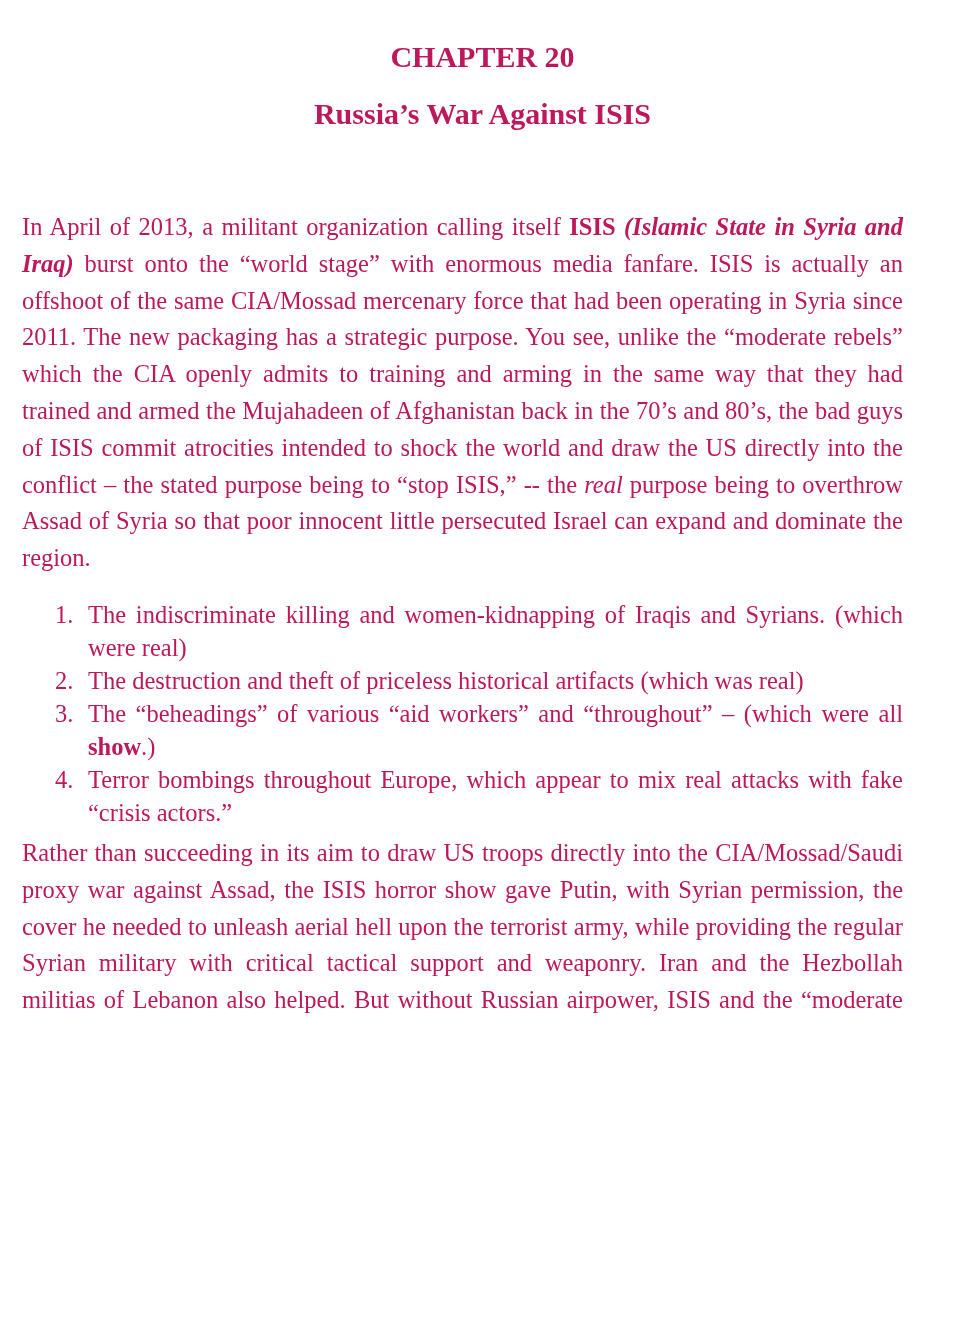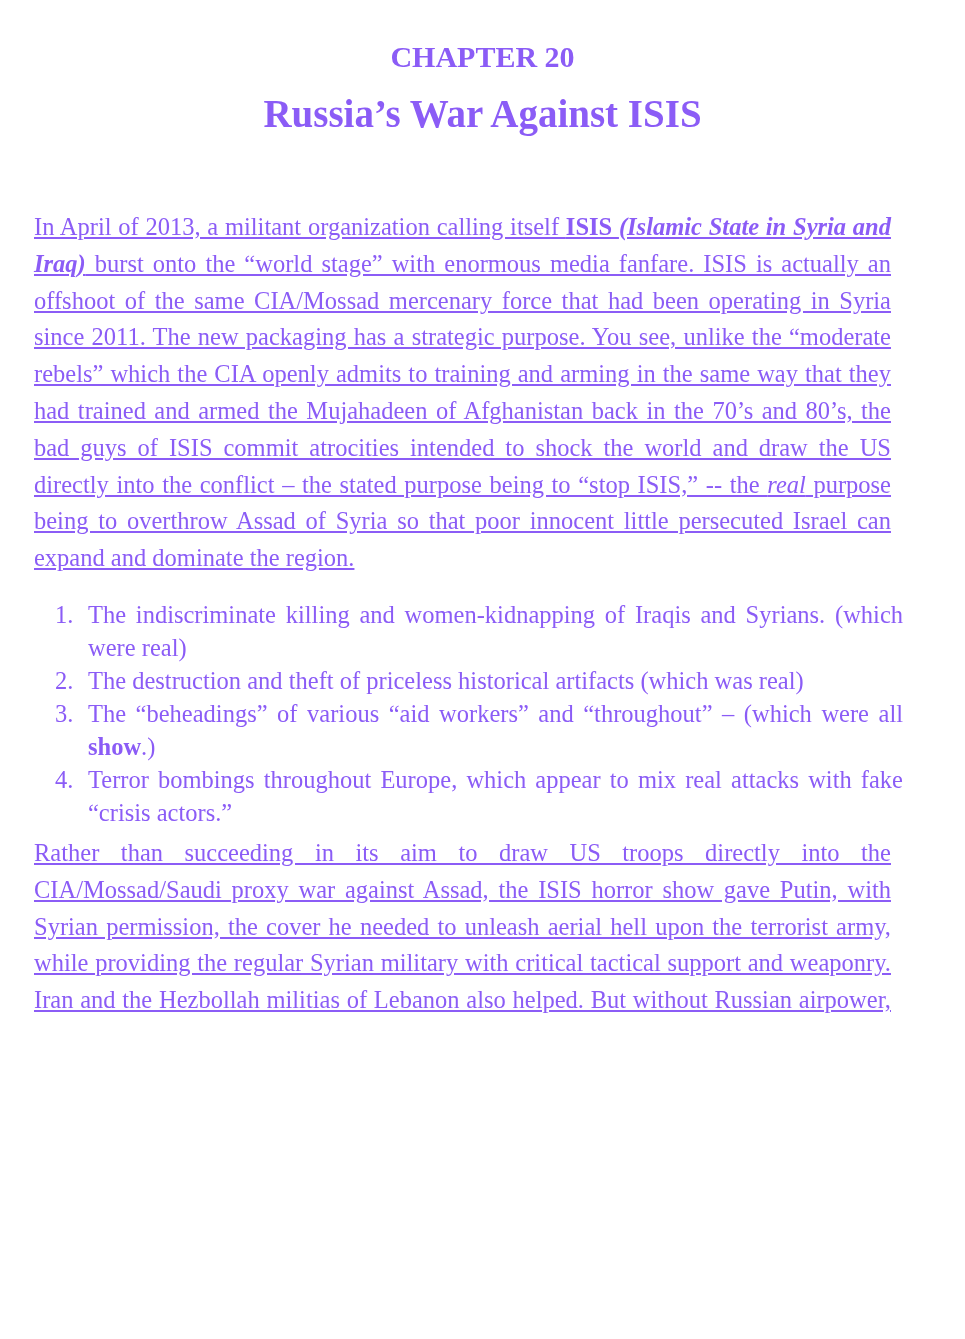--- a/index.html
+++ b/index.html
@@ -5,48 +5,47 @@
   html, body {
     margin: 0;
     padding: 0;
     background: #ffffff;
   }
   .page {
     position: relative;
     width: 965px;
     height: 1015px;
     background: #ffffff;
-    color: #8b5cf6;
+    color: #be185d;
     font-family: "Liberation Serif", "DejaVu Serif", serif;
     overflow: hidden;
   }
   .chapter-label {
     margin-top: 39px;
     font-size: 30px;
     line-height: 36px;
     font-weight: bold;
     text-align: center;
   }
   .title {
     margin-top: 21px;
-    font-size: 39px;
+    font-size: 30px;
     line-height: 36px;
     font-weight: bold;
     text-align: center;
   }
   .content {
     padding-left: 22px;
     padding-right: 62px;
   }
   .para {
-    margin: 12px;
+    margin: 0;
     font-size: 24.5px;
     line-height: 36.8px;
     text-align: justify;
-    text-decoration: underline;
   }
   .p1 { margin-top: 77px; }
   .p2 { margin-top: 3px; }
   .p3 { margin-top: 6px; }
   .p4 { margin-top: 18px; text-align-last: justify; }
   .b  { font-weight: bold; }
   .bi { font-weight: bold; font-style: italic; }
   .i  { font-style: italic; }
   .list {
     margin-top: 21px;

